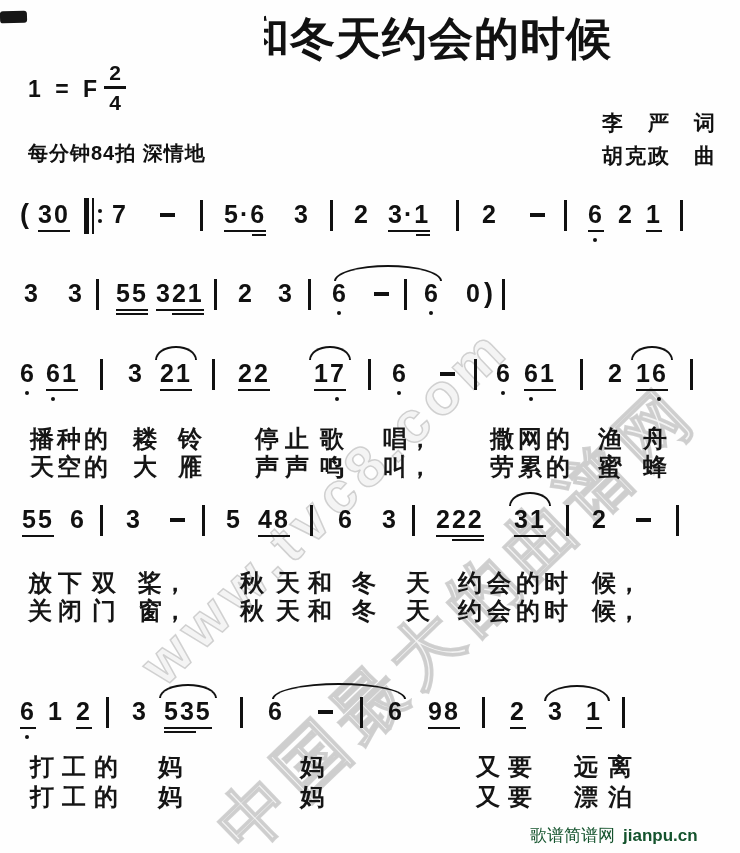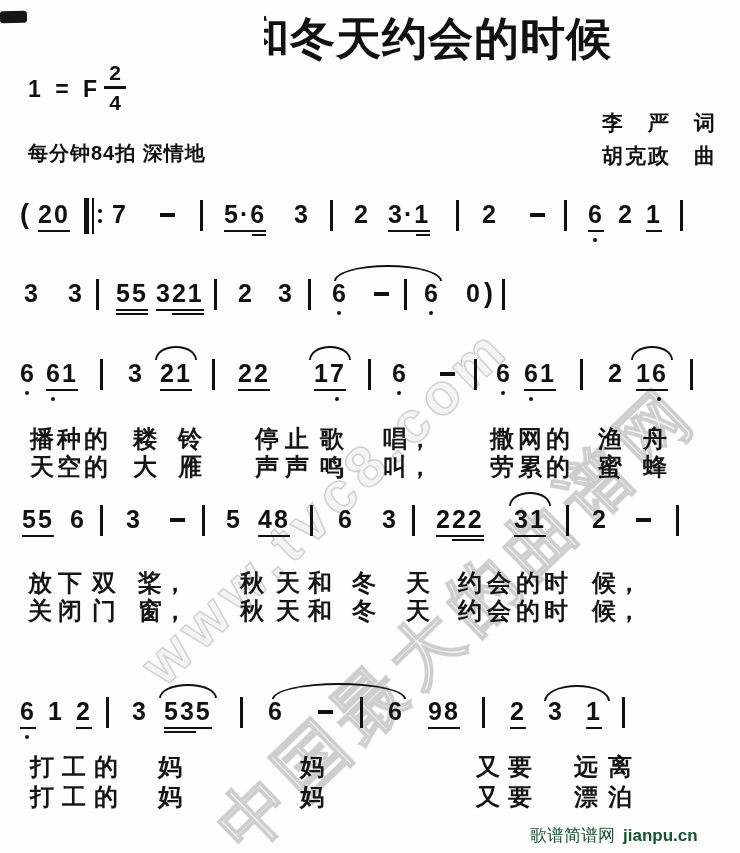--- a/index.html
+++ b/index.html
@@ -64,21 +64,21 @@
   <div class="tempo">每分钟84拍 深情地</div>
 
   <div class="credits">
     <div>李　严　词</div>
     <div>胡克政　曲</div>
   </div>
 
   <div id="score">
       <div class="music-line" style="top: 202px;">
         <span class="paren" style="left: 20px;">(</span>
-        <span class="tok u1" style="left: 38px;">20</span>
+        <span class="tok u1" style="left: 38px;">30</span>
         <div class="rep" style="left: 84px;">
           <i class="rb1"></i>
           <i class="rb2"></i>
           <span class="rdots">
             <i></i>
             <i></i>
           </span>
         </div>
         <span class="tok" style="left: 112px;">7</span>
         <div class="dash" style="left: 160px;"></div>

